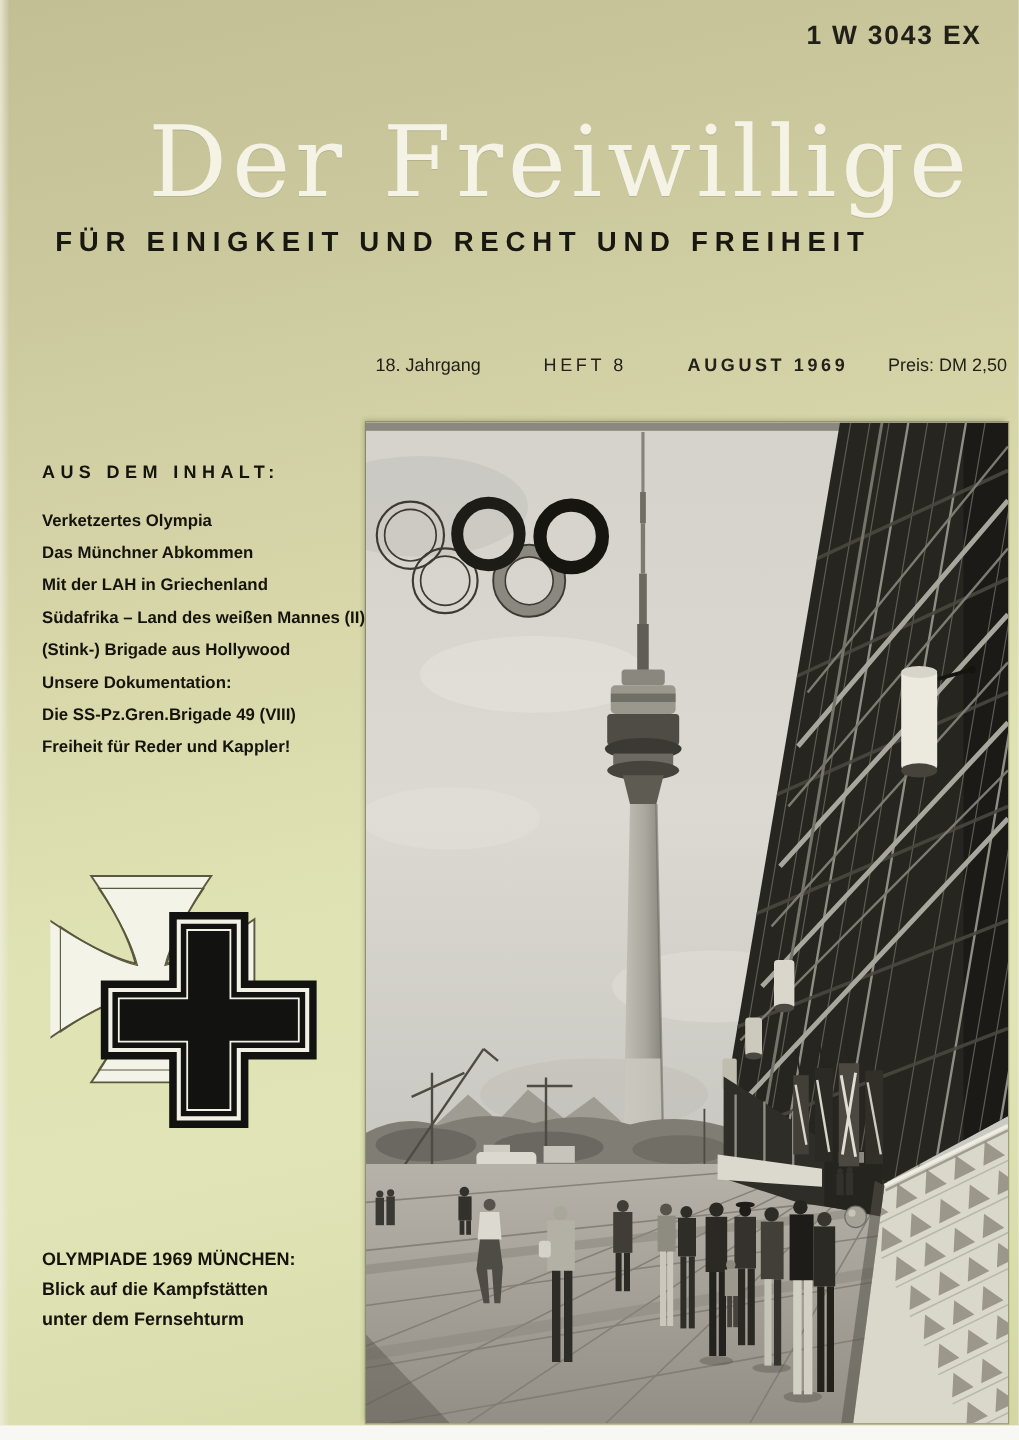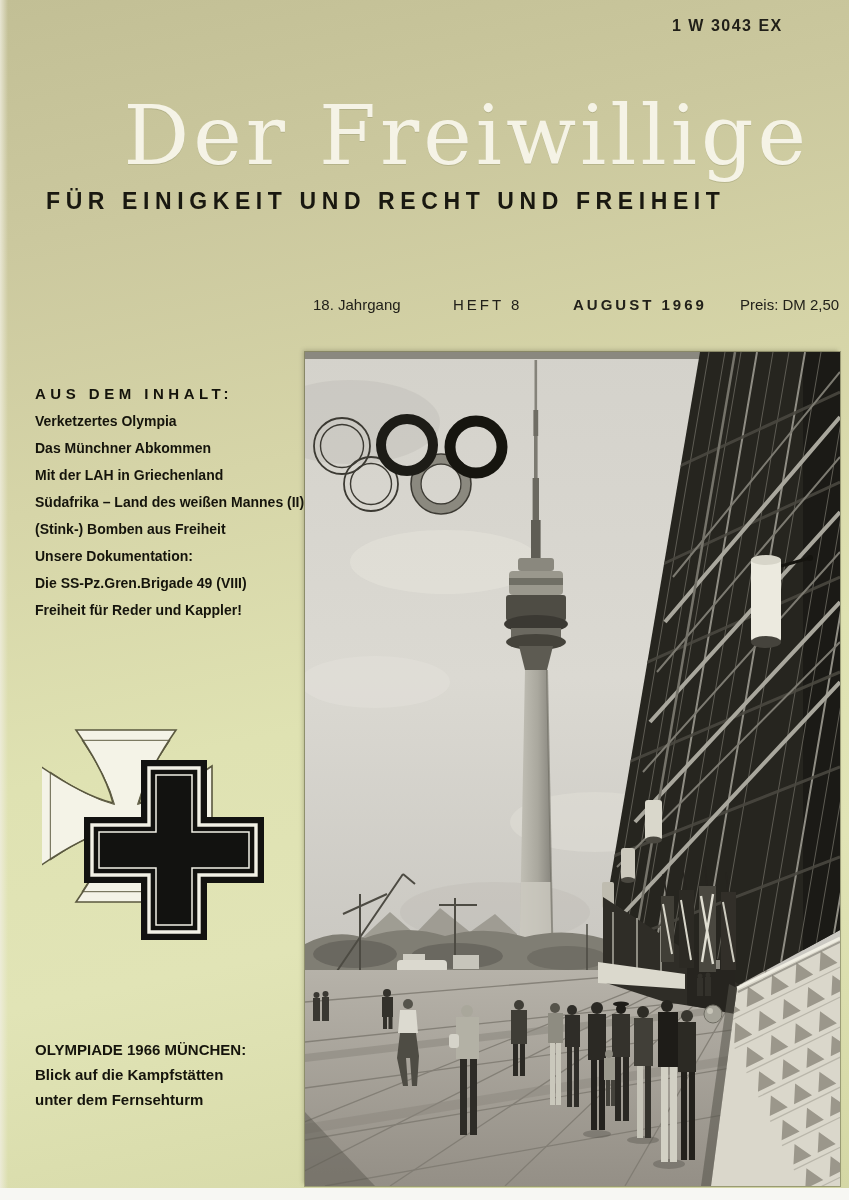--- a/index.html
+++ b/index.html
@@ -10,21 +10,21 @@
     position:absolute; left:0; top:0; width:849px; height:1188px;
     background:linear-gradient(168deg,#c2bf95 0%,#cbc89e 18%,#d6d5a8 38%,#dfe2b2 58%,#e1e4b6 74%,#d8dbaa 92%,#d4d7a5 100%);
   }
   .scan-left {
     position:absolute; left:0; top:0; width:8px; height:1188px;
     background:linear-gradient(90deg,rgba(240,238,224,.8),rgba(240,238,224,0));
   }
   .scan-bottom { position:absolute; left:0; top:1188px; width:849px; height:12px; background:#f7f7f3; }
 
   .stamp {
-    position:absolute; left:672px; top:17px; font-size:16px; font-weight:bold;
+    position:absolute; left:672px; top:17px; font-size:22px; font-weight:bold;
     letter-spacing:1.5px; color:#201f18;
   }
 
   .masthead-title {
     position:absolute; left:38px; top:84px; width:772px; height:104px;
     font-family:"DejaVu Serif", serif; font-size:82px; line-height:104px;
     color:#f5f3e6; text-align:right; letter-spacing:4px; white-space:nowrap;
     text-shadow:0 1px 0 rgba(120,118,85,.25);
   }
   .masthead-subtitle {
@@ -32,21 +32,21 @@
     letter-spacing:5.6px; color:#191810; white-space:nowrap;
   }
 
   .issue-line { position:absolute; left:16px; top:296px; width:849px; height:22px; font-size:15px; color:#22211a; }
   .issue-line .vol   { position:absolute; left:297px; }
   .issue-line .heft  { position:absolute; left:437px; font-weight:normal; letter-spacing:3px; }
   .issue-line .date  { position:absolute; left:557px; font-weight:bold; letter-spacing:3px; }
   .issue-line .price { position:absolute; left:724px; }
 
   .contents { position:absolute; left:35px; top:385px; width:268px; color:#15140c; }
-  .contents-heading { font-size:15px; font-weight:bold; letter-spacing:4.5px; margin-bottom:6px; }
+  .contents-heading { font-size:15px; font-weight:bold; letter-spacing:4.5px; margin-bottom:18px; }
   .contents-item { font-size:14px; font-weight:bold; line-height:27px; white-space:nowrap; }
 
   .emblem { position:absolute; left:42px; top:728px; width:222px; height:214px; }
 
   .photo {
     position:absolute; left:305px; top:352px; width:535px; height:834px;
     box-shadow:0 0 0 1px rgba(70,70,45,.4), -2px -2px 4px rgba(60,60,40,.25);
     background:#cfcdc6; overflow:hidden;
   }
   .photo svg { display:block; }
@@ -71,21 +71,21 @@
     <span class="date">AUGUST 1969</span>
     <span class="price">Preis: DM 2,50</span>
   </div>
 
   <div class="contents">
     <div class="contents-heading">AUS DEM INHALT:</div>
     <div class="contents-item">Verketzertes Olympia</div>
     <div class="contents-item">Das Münchner Abkommen</div>
     <div class="contents-item">Mit der LAH in Griechenland</div>
     <div class="contents-item">Südafrika – Land des weißen Mannes (II)</div>
-    <div class="contents-item">(Stink-) Bomben aus Freiheit</div>
+    <div class="contents-item">(Stink-) Brigade aus Hollywood</div>
     <div class="contents-item">Unsere Dokumentation:</div>
     <div class="contents-item">Die SS-Pz.Gren.Brigade 49 (VIII)</div>
     <div class="contents-item">Freiheit für Reder und Kappler!</div>
   </div>
 
   <div class="emblem">
     <svg width="222" height="214" viewBox="0 0 222 214">
       <g transform="translate(84,88)">
         <path d="M -50 -86 L 50 -86 Q 21 -44 13 -13 Q 44 -21 86 -50 L 86 50 Q 44 21 13 13 Q 21 44 50 86 L -50 86 Q -21 44 -13 13 Q -44 21 -86 50 L -86 -50 Q -44 -21 -13 -13 Q -21 -44 -50 -86 Z" fill="#f4f3e7" stroke="#5a583f" stroke-width="1.6"></path>
         <path d="M -50 -86 L 50 -86 Q 21 -44 13 -13 Q 44 -21 86 -50 L 86 50 Q 44 21 13 13 Q 21 44 50 86 L -50 86 Q -21 44 -13 13 Q -44 21 -86 50 L -86 -50 Q -44 -21 -13 -13 Q -21 -44 -50 -86 Z" transform="scale(0.88)" fill="none" stroke="#5a583f" stroke-width="1.1"></path>
@@ -359,19 +359,19 @@
           <circle cx="3" cy="2" r="2.5"></circle>
             <circle cx="11" cy="1" r="2.5"></circle>
           <rect x="0" y="4" width="6" height="18"></rect>
             <rect x="8" y="3" width="6" height="19"></rect>
         </g>
       </g>
     </svg>
   </div>
 
   <div class="caption">
-    <div>OLYMPIADE 1966 MÜNCHEN:</div>
+    <div>OLYMPIADE 1969 MÜNCHEN:</div>
     <div>Blick auf die Kampfstätten</div>
     <div>unter dem Fernsehturm</div>
   </div>
 </div>
 
 <div class="scan-bottom"></div>
 
 </body></html>

